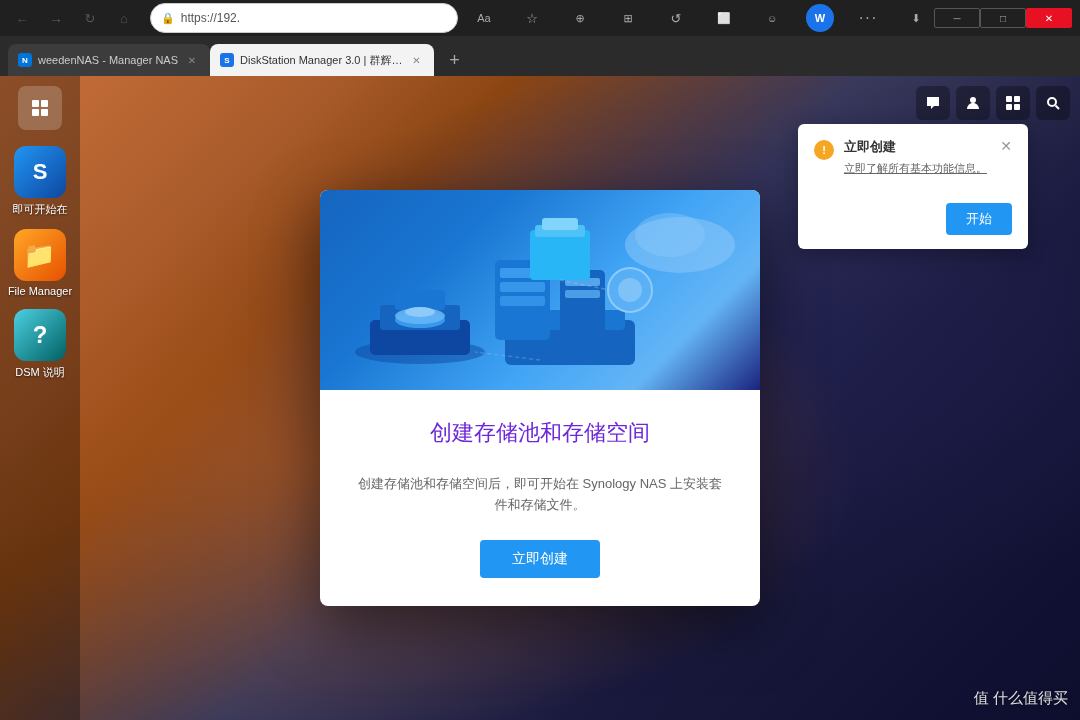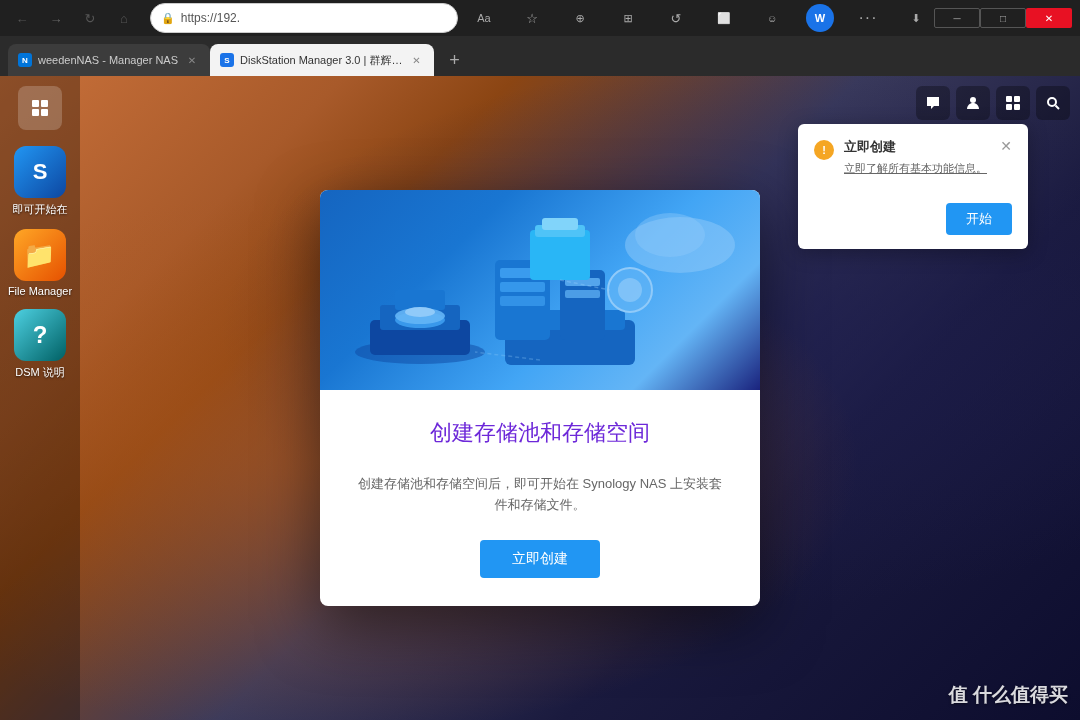--- a/index.html
+++ b/index.html
@@ -129,23 +129,23 @@
     .qg-desc { font-size: 11px; color: #666; line-height: 1.5; text-decoration: underline; }
     .qg-close { color: #999; cursor: pointer; font-size: 14px; flex-shrink: 0; }
     .qg-start-btn {
       background: #2196f3; color: #fff; border: none; border-radius: 4px;
       padding: 7px 20px; font-size: 13px; cursor: pointer; float: right; margin-top: 16px;
     }
 
     
     .watermark {
       position: absolute; bottom: 12px; right: 12px;
-      color: rgba(255,255,255,0.85); font-size: 19px; z-index: 5;
+      color: rgba(255,255,255,0.85); font-size: 15px; z-index: 5;
       text-shadow: 0 1px 3px rgba(0,0,0,0.5);
-      font-weight: 700;
+      font-weight: 400;
     }
   </style>
 </head>
 <body>
 
 <div class="browser-frame">
 
   <div class="title-bar">
     <div class="title-bar-nav-icons">
       <div class="toolbar-icon">←</div>

